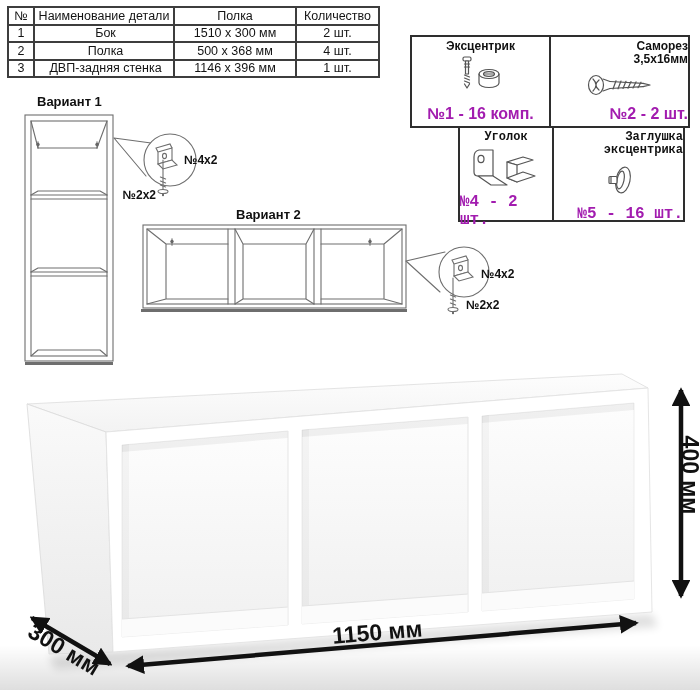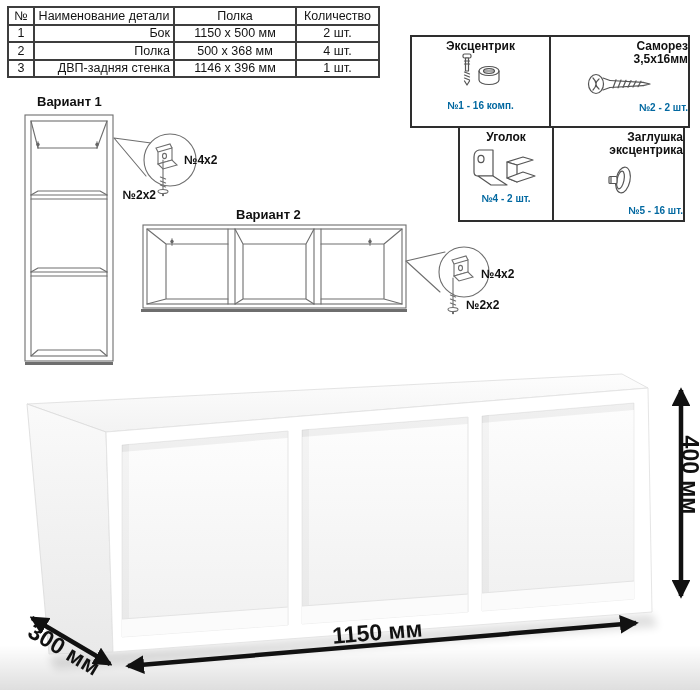--- a/index.html
+++ b/index.html
@@ -4,33 +4,33 @@
 <style>
   html,body{margin:0;padding:0;background:#fff;}
   .sheet{position:relative;width:700px;height:690px;background:#ffffff;overflow:hidden;
          font-family:"Liberation Sans",sans-serif;}
   svg.layer{position:absolute;left:0;top:0;}
 
   
   table.parts{position:absolute;left:7px;top:6px;border-collapse:collapse;table-layout:fixed;background:#fff;}
   .parts th,.parts td{border:2px solid #3d3d3d;font-size:12.5px;font-weight:400;color:#141414;
         height:15.5px;padding:0 3px;text-align:center;white-space:nowrap;overflow:hidden;}
-  .parts td.name{text-align:right;padding-left:6px;}
+  .parts td.name{text-align:center;padding-left:6px;}
 
   
   .hw{position:absolute;display:flex;border:2px solid #2e2e2e;background:#fff;}
   .hw1{left:410px;top:35px;width:276px;height:89px;}
-  .hw2{left:458px;top:126px;width:223px;height:92px;}
+  .hw2{left:458px;top:126px;width:223px;height:92px;font-family:Liberation Mono, monospace;}
   .hw-cell{flex:1 1 0;display:flex;flex-direction:column;align-items:center;min-width:0;}
   .hw-cell + .hw-cell{border-left:2px solid #2e2e2e;align-items:flex-end;}
   .hw2 .hw-cell:first-child{flex:0 0 92px;}
   .hw-name,.hw-name2{font-size:12px;font-weight:700;line-height:1.12;padding-top:3px;text-align:center;color:#111;}
   .hw-name2{padding-top:0;}
   .hw-icon{flex:1;display:flex;align-items:center;justify-content:center;width:100%;}
-  .hw-count{font-size:10px;font-weight:700;padding:1px 0 17px;color:#0369a1;}
+  .hw-count{font-size:16px;font-weight:700;padding:1px 0 3px;color:#a21caf;}
 
   
   .tl{stroke:#6e6e6e;stroke-width:1.1;fill:none;stroke-linecap:round;}
   .tf{fill:#ffffff;stroke:#6e6e6e;stroke-width:1.1;}
   .ic{stroke:#555;stroke-width:1.2;fill:none;stroke-linecap:round;stroke-linejoin:round;}
   .icf{stroke:#555;stroke-width:1.2;fill:#fff;stroke-linejoin:round;}
   text{fill:#111;}
   .vt{font-size:13px;font-weight:700;}
   .cl{font-size:12px;font-weight:700;}
   .dim{font-size:23px;font-weight:700;}
@@ -192,21 +192,21 @@
     <tbody>
         <tr>
       <th>№</th>
       <th>Наименование детали</th>
       <th>Полка</th>
       <th>Количество</th>
     </tr>
     <tr>
       <td>1</td>
       <td class="name">Бок</td>
-      <td>1150 х 500 мм</td>
+      <td>1510 х 300 мм</td>
       <td>2 шт.</td>
     </tr>
     <tr>
       <td>2</td>
       <td class="name">Полка</td>
       <td>500 х 368 мм</td>
       <td>4 шт.</td>
     </tr>
     <tr>
       <td>3</td>

